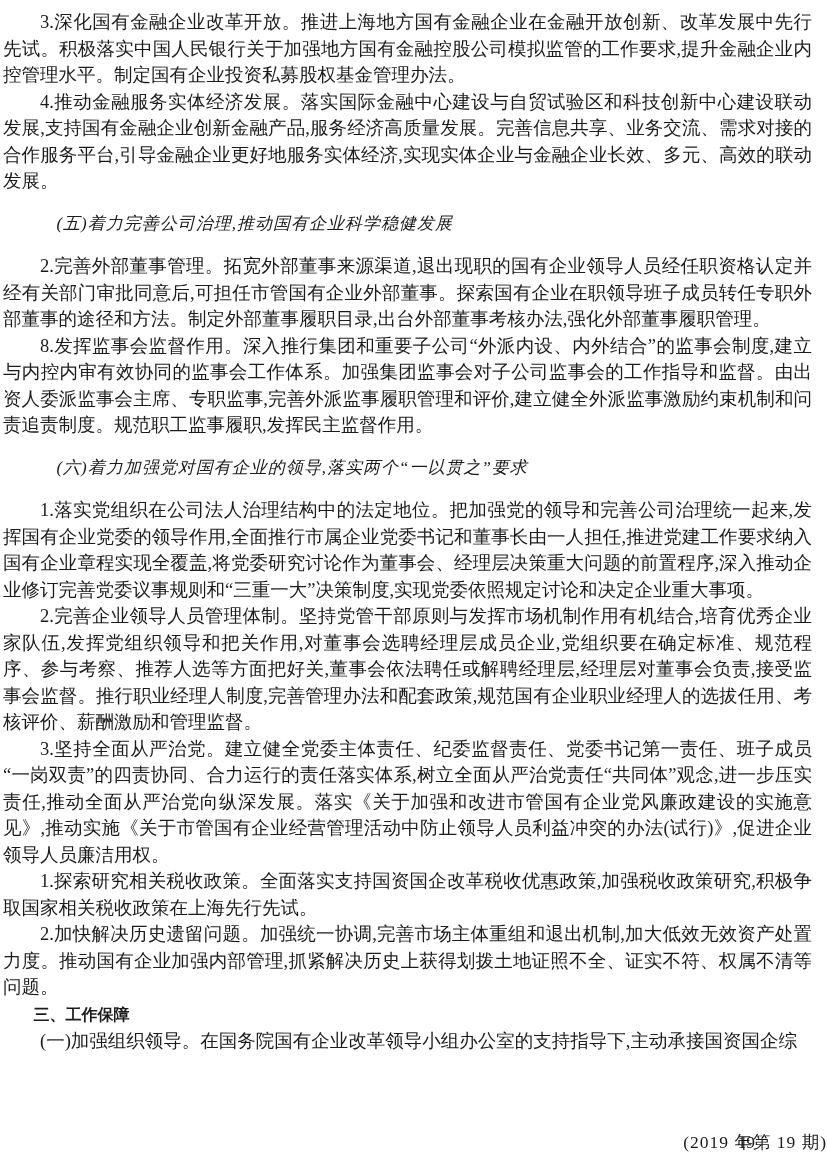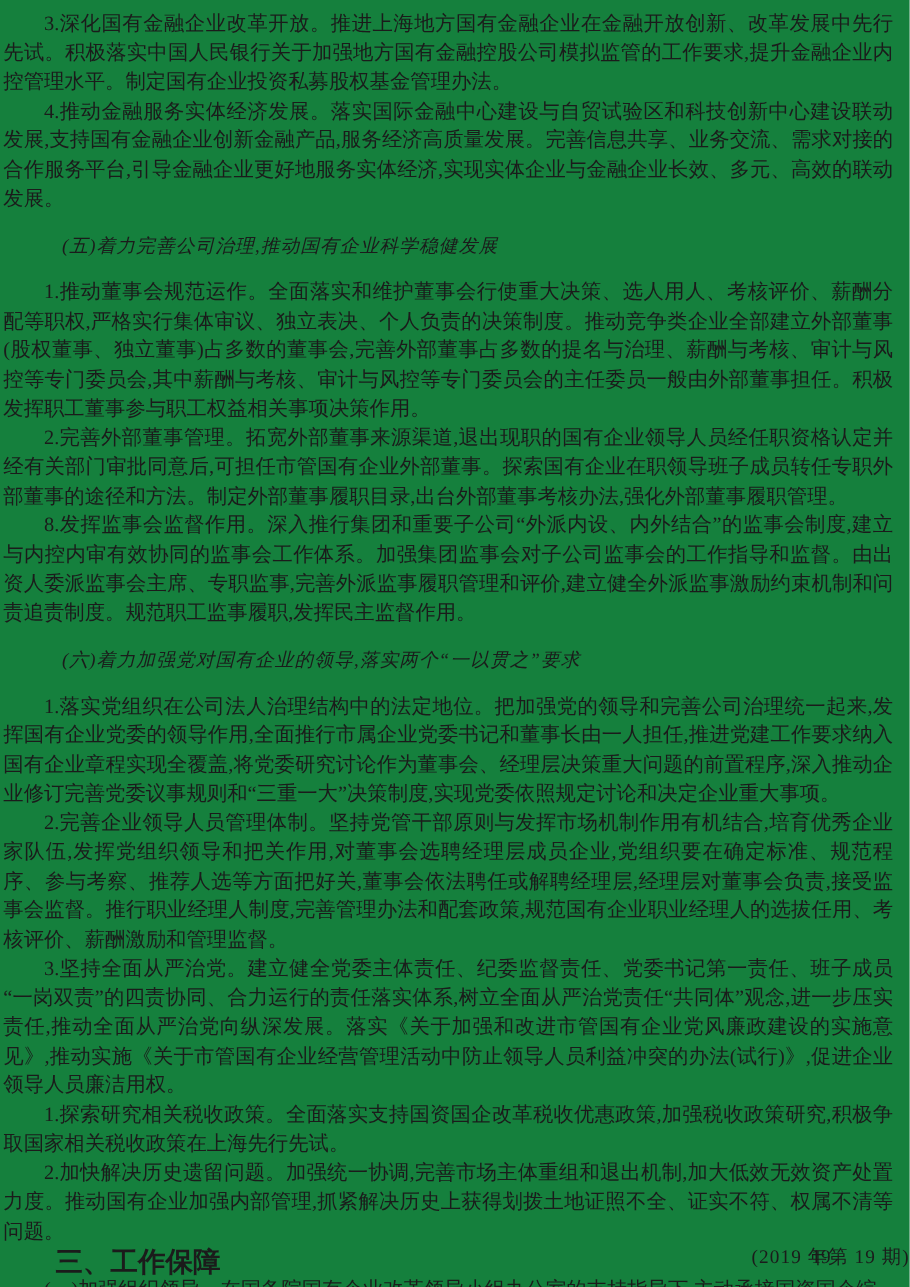--- a/index.html
+++ b/index.html
@@ -5,21 +5,21 @@
     html, body {
       margin: 0;
       padding: 0;
       background: #e9e9e9;
     }
     .page {
       position: relative;
       width: 827px;
       height: 1170px;
       margin: 0 auto;
-      background: #15803d;
+      background: #ffffff;
       color: #1b1b1b;
       overflow: hidden;
       font-family: "Liberation Serif", "DejaVu Serif", serif;
     }
     .content {
       padding: 9px 15px 0 3px;
     }
     p.body-para {
       margin: 0;
       font-size: 18.5px;
@@ -36,21 +36,21 @@
       text-indent: 2.2em;
       font-style: italic;
       letter-spacing: 1px;
       font-weight: 500;
       text-align: left;
     }
     p.heading-bold {
       margin: 0;
       font-family: "DejaVu Sans", "Liberation Sans", sans-serif;
       font-weight: 700;
-      font-size: 25px;
+      font-size: 16px;
       line-height: 27px;
       text-indent: 1.9em;
       text-align: left;
     }
     .footer {
       position: absolute;
       left: 0;
       right: 0;
       bottom: 16px;
       height: 24px;
@@ -71,21 +71,20 @@
     }
   </style>
 </head>
 <body>
 
 <div class="page">
   <div class="content">
     <p class="body-para">3.深化国有金融企业改革开放。推进上海地方国有金融企业在金融开放创新、改革发展中先行先试。积极落实中国人民银行关于加强地方国有金融控股公司模拟监管的工作要求,提升金融企业内控管理水平。制定国有企业投资私募股权基金管理办法。</p>
     <p class="body-para">4.推动金融服务实体经济发展。落实国际金融中心建设与自贸试验区和科技创新中心建设联动发展,支持国有金融企业创新金融产品,服务经济高质量发展。完善信息共享、业务交流、需求对接的合作服务平台,引导金融企业更好地服务实体经济,实现实体企业与金融企业长效、多元、高效的联动发展。</p>
     <p class="heading-kaiti">(五)着力完善公司治理,推动国有企业科学稳健发展</p>
-    <p class="body-para">1.推动董事会规范运作。全面落实和维护董事会行使重大决策、选人用人、考核评价、薪酬分配等职权,严格实行集体审议、独立表决、个人负责的决策制度。推动竞争类企业全部建立外部董事(股权董事、独立董事)占多数的董事会,完善外部董事占多数的提名与治理、薪酬与考核、审计与风控等专门委员会,其中薪酬与考核、审计与风控等专门委员会的主任委员一般由外部董事担任。积极发挥职工董事参与职工权益相关事项决策作用。</p>
     <p class="body-para">2.完善外部董事管理。拓宽外部董事来源渠道,退出现职的国有企业领导人员经任职资格认定并经有关部门审批同意后,可担任市管国有企业外部董事。探索国有企业在职领导班子成员转任专职外部董事的途径和方法。制定外部董事履职目录,出台外部董事考核办法,强化外部董事履职管理。</p>
     <p class="body-para">8.发挥监事会监督作用。深入推行集团和重要子公司“外派内设、内外结合”的监事会制度,建立与内控内审有效协同的监事会工作体系。加强集团监事会对子公司监事会的工作指导和监督。由出资人委派监事会主席、专职监事,完善外派监事履职管理和评价,建立健全外派监事激励约束机制和问责追责制度。规范职工监事履职,发挥民主监督作用。</p>
     <p class="heading-kaiti">(六)着力加强党对国有企业的领导,落实两个“一以贯之”要求</p>
     <p class="body-para">1.落实党组织在公司法人治理结构中的法定地位。把加强党的领导和完善公司治理统一起来,发挥国有企业党委的领导作用,全面推行市属企业党委书记和董事长由一人担任,推进党建工作要求纳入国有企业章程实现全覆盖,将党委研究讨论作为董事会、经理层决策重大问题的前置程序,深入推动企业修订完善党委议事规则和“三重一大”决策制度,实现党委依照规定讨论和决定企业重大事项。</p>
     <p class="body-para">2.完善企业领导人员管理体制。坚持党管干部原则与发挥市场机制作用有机结合,培育优秀企业家队伍,发挥党组织领导和把关作用,对董事会选聘经理层成员企业,党组织要在确定标准、规范程序、参与考察、推荐人选等方面把好关,董事会依法聘任或解聘经理层,经理层对董事会负责,接受监事会监督。推行职业经理人制度,完善管理办法和配套政策,规范国有企业职业经理人的选拔任用、考核评价、薪酬激励和管理监督。</p>
     <p class="body-para">3.坚持全面从严治党。建立健全党委主体责任、纪委监督责任、党委书记第一责任、班子成员“一岗双责”的四责协同、合力运行的责任落实体系,树立全面从严治党责任“共同体”观念,进一步压实责任,推动全面从严治党向纵深发展。落实《关于加强和改进市管国有企业党风廉政建设的实施意见》,推动实施《关于市管国有企业经营管理活动中防止领导人员利益冲突的办法(试行)》,促进企业领导人员廉洁用权。</p>
     <p class="body-para">1.探索研究相关税收政策。全面落实支持国资国企改革税收优惠政策,加强税收政策研究,积极争取国家相关税收政策在上海先行先试。</p>
     <p class="body-para">2.加快解决历史遗留问题。加强统一协调,完善市场主体重组和退出机制,加大低效无效资产处置力度。推动国有企业加强内部管理,抓紧解决历史上获得划拨土地证照不全、证实不符、权属不清等问题。</p>
     <p class="heading-bold">三、工作保障</p>
     <p class="body-para">(一)加强组织领导。在国务院国有企业改革领导小组办公室的支持指导下,主动承接国资国企综</p>

